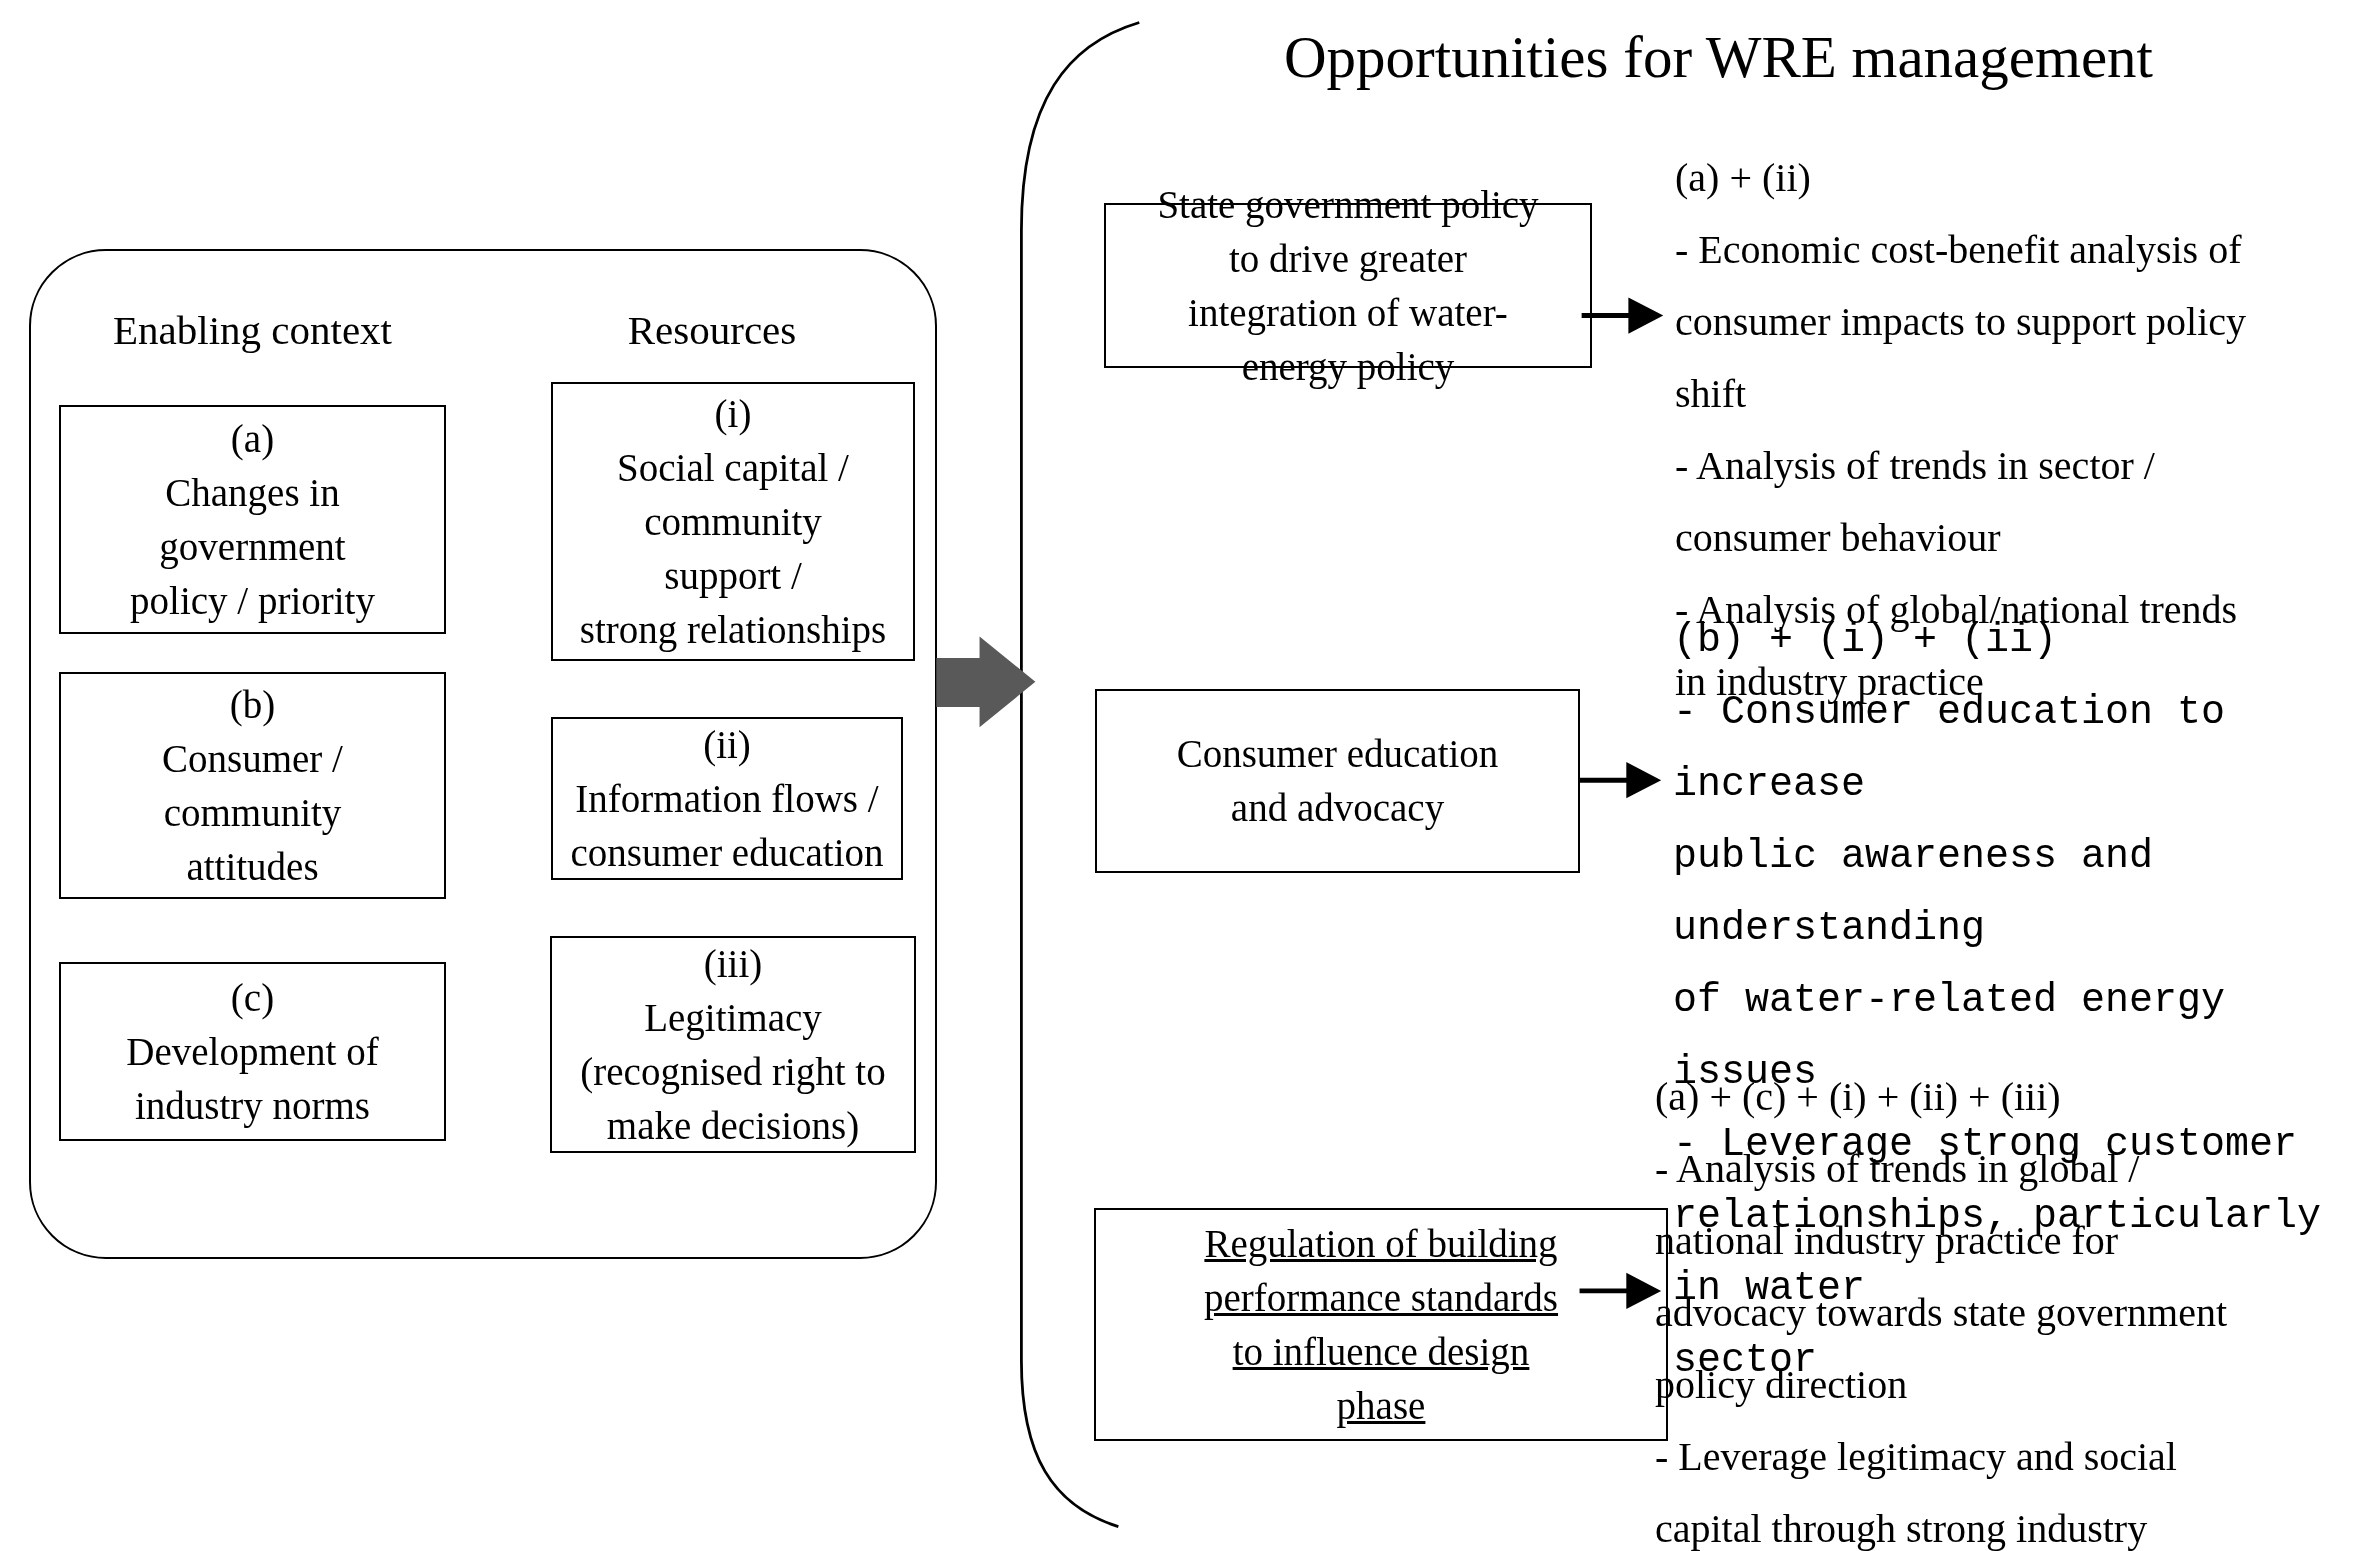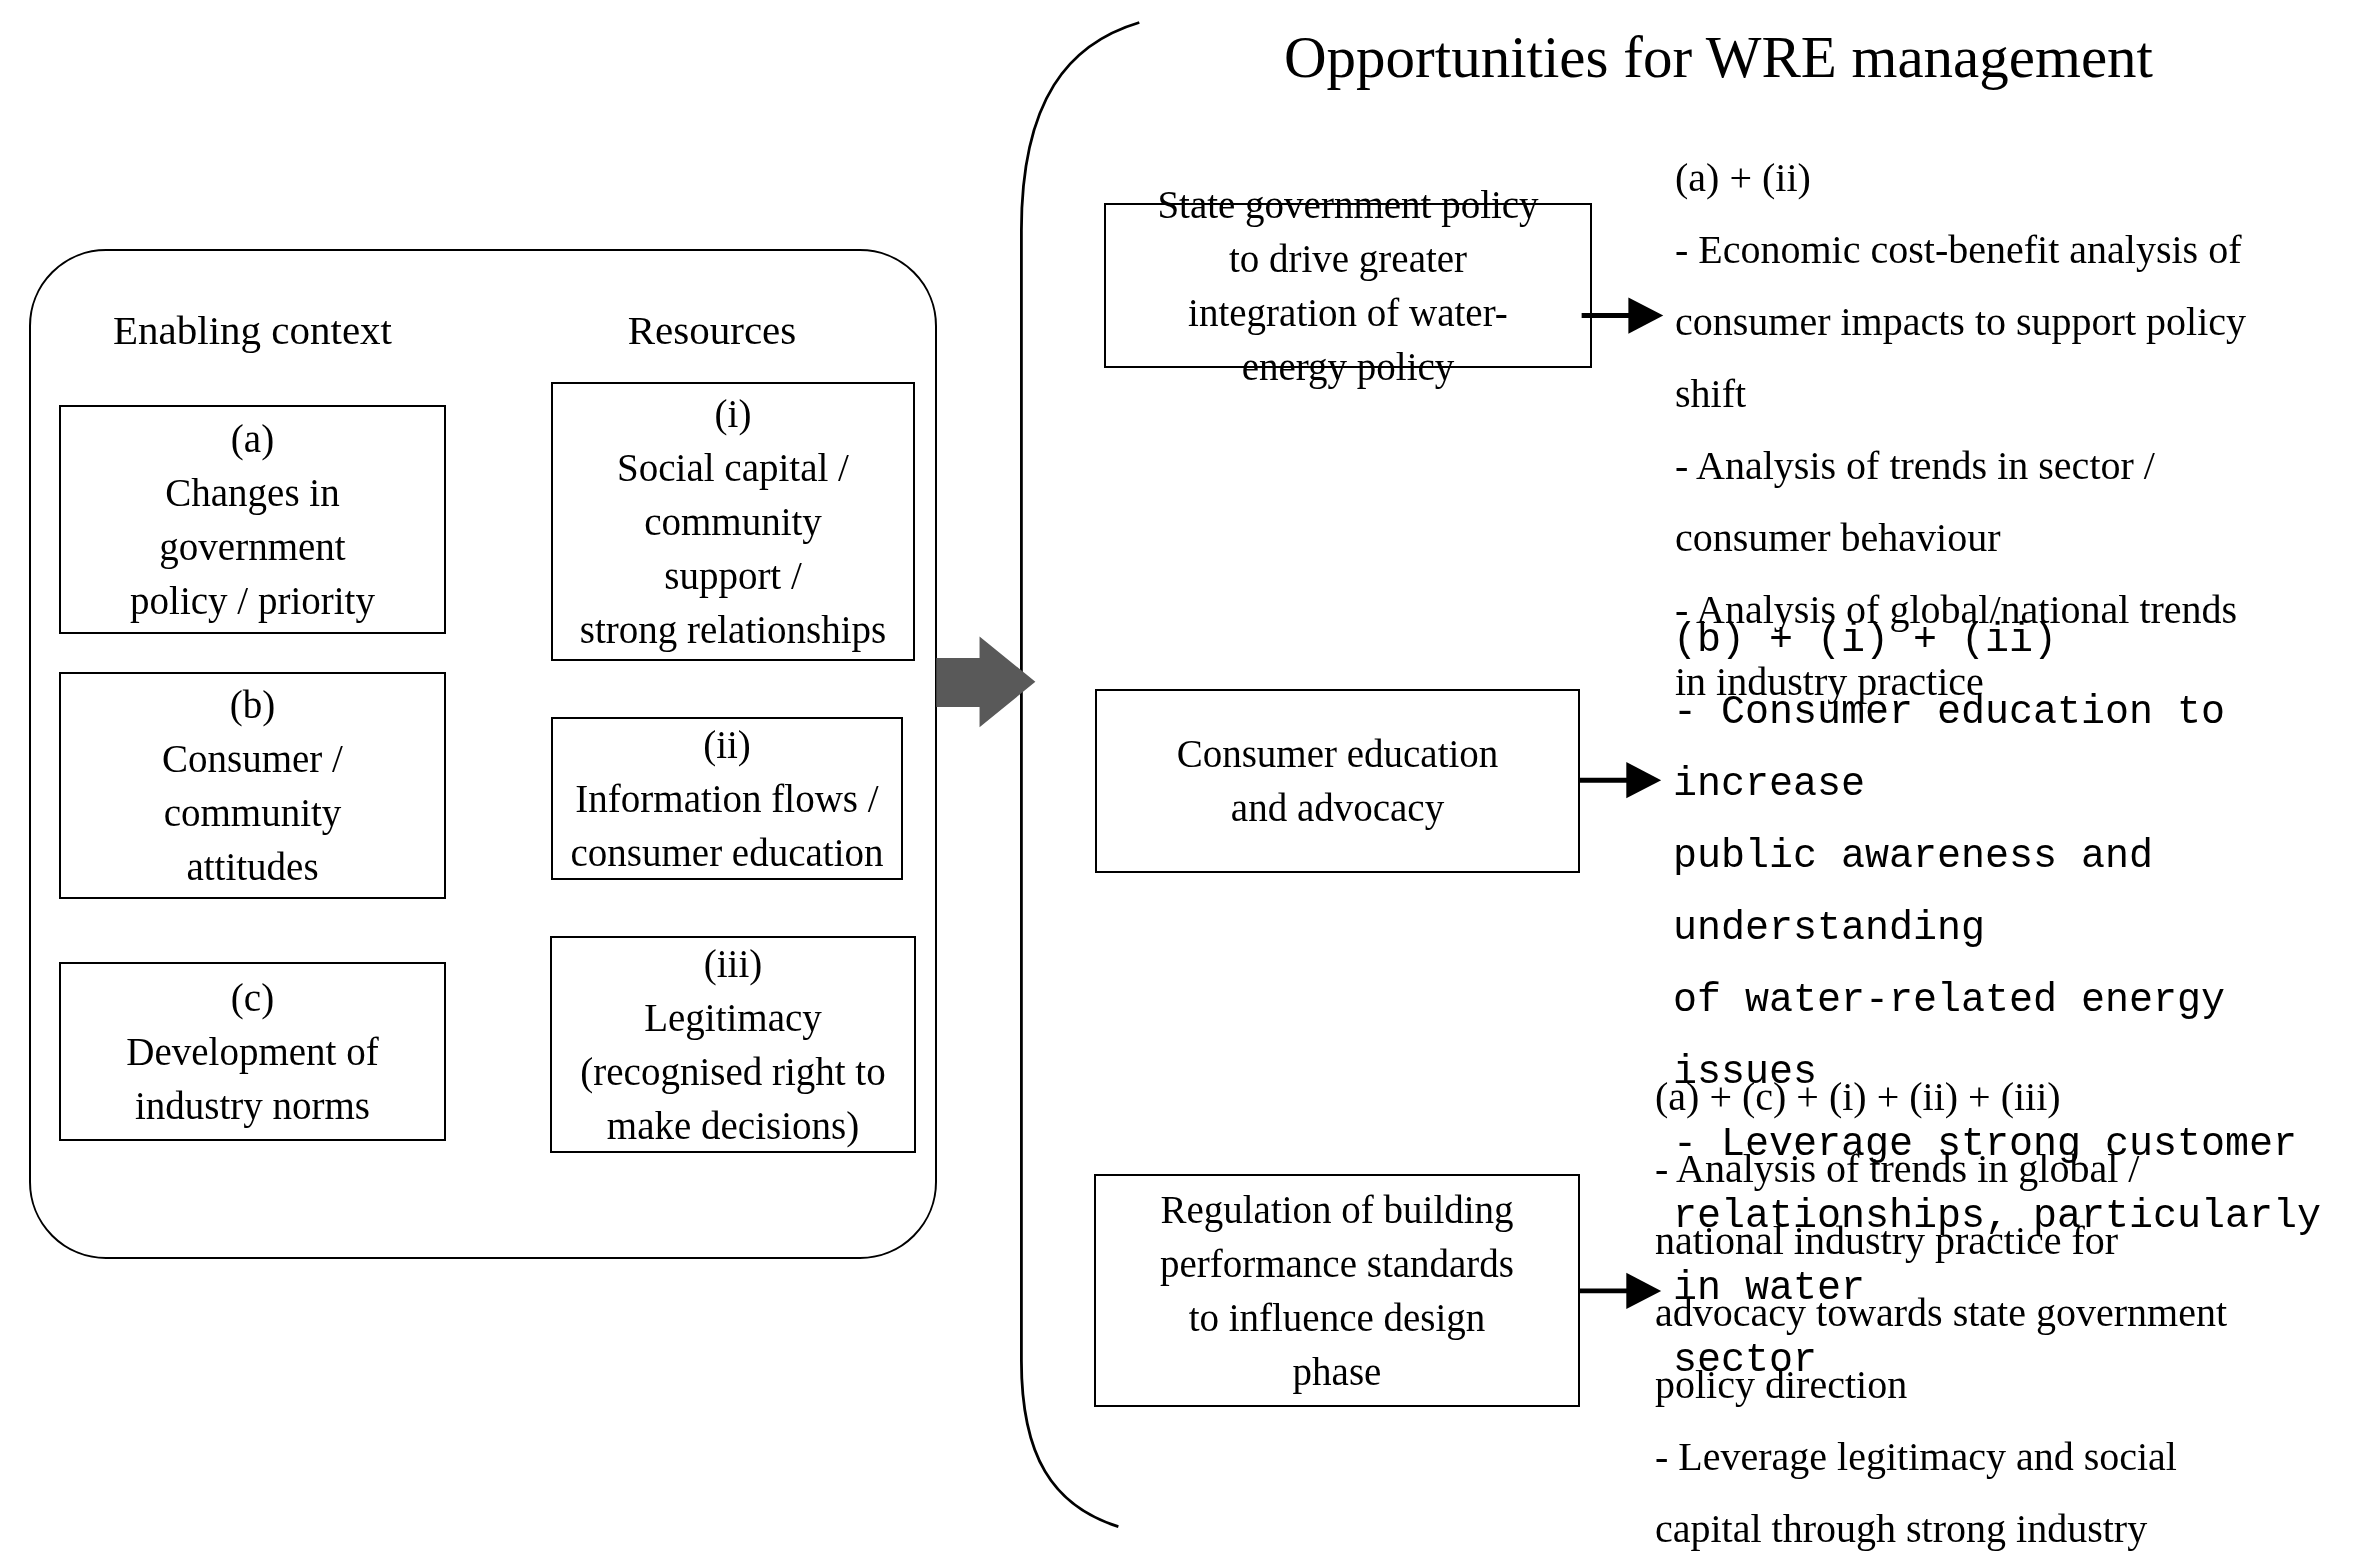--- a/index.html
+++ b/index.html
@@ -118,21 +118,21 @@
 <div class="abs title" style="left:1230px; top:22px; width:977px; height:70px;">Opportunities for WRE management</div>
 
 <div class="abs rbox" style="left:1104px; top:203px; width:488px; height:165px;">State government policy
 to drive greater
 integration of water-
 energy policy</div>
 
 <div class="abs rbox" style="left:1095px; top:689px; width:485px; height:184px;">Consumer education
 and advocacy</div>
 
-<div class="abs rbox" style="left:1094px; top:1174px; width:486px; height:233px;">Regulation of building
+<div class="abs rbox" style="left:1094px; top:1208px; width:574px; height:233px;text-decoration:underline;">Regulation of building
 performance standards
 to influence design
 phase</div>
 
 <div class="abs notes" style="left:1675px; top:142px; width:684px;">(a) + (ii)
 - Economic cost-benefit analysis of
 consumer impacts to support policy
 shift
 - Analysis of trends in sector /
 consumer behaviour

